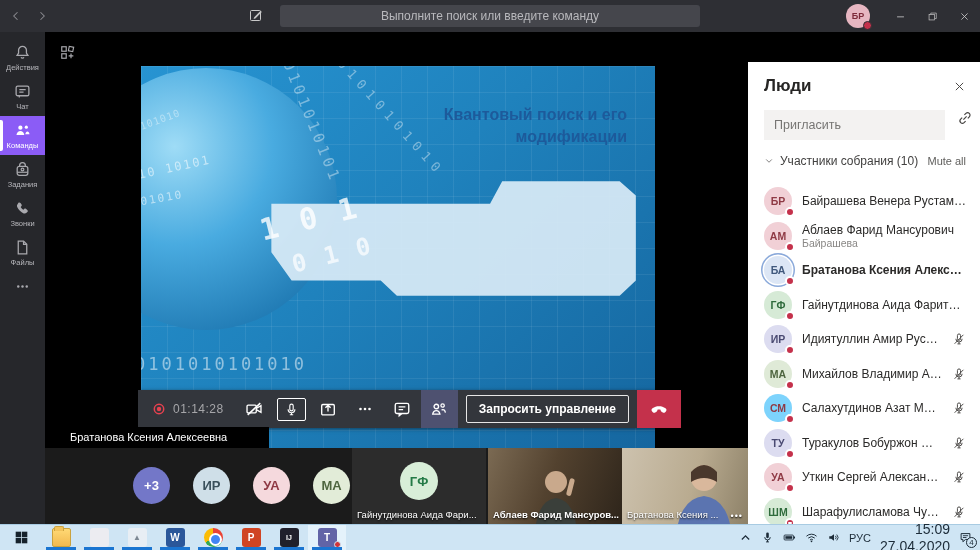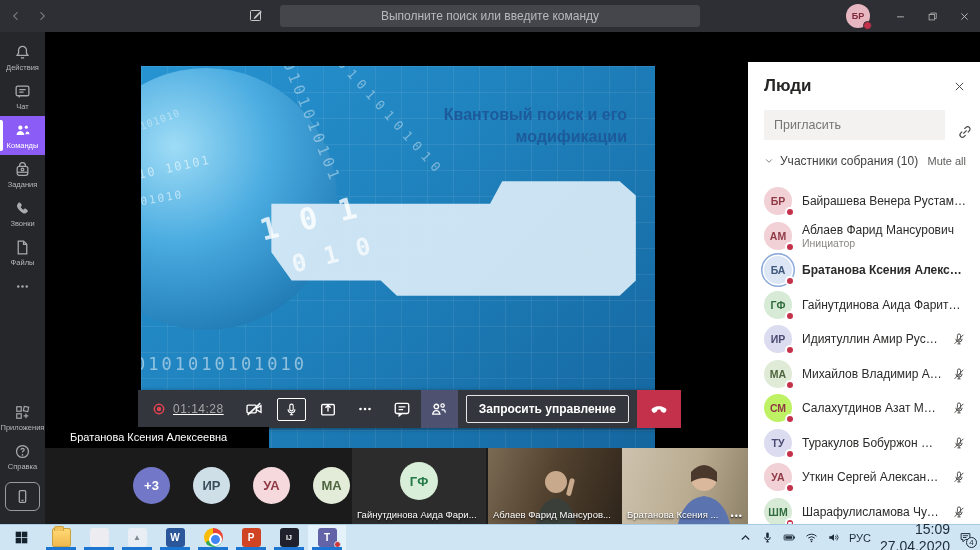--- a/index.html
+++ b/index.html
@@ -25,21 +25,21 @@
   .banner { position:absolute; left:45px; top:32px; width:935px; height:30px; background:#383963; display:flex; align-items:center; color:#fff; }
   .banner-text { position:absolute; left:50%; transform:translateX(-62%); display:flex; align-items:center; gap:7px; font-size:12px; white-space:nowrap; }
   .banner-text .icon svg { width:14px; height:14px; color:#fff; }
   .banner-bold { font-weight:bold; }
   .banner-rest { color:#d9d9e8; }
   .banner-btns { position:absolute; right:13px; display:flex; gap:10px; }
   .btn-privacy { background:#53558e; color:#fff; border:none; font-size:12px; padding:5px 13px; border-radius:2px; font-family:inherit; }
   .btn-close-banner { background:#fff; color:#33345b; border:none; font-size:12px; font-weight:bold; padding:5px 16px; border-radius:2px; font-family:inherit; }
 
   
-  .rail { position:absolute; left:0; top:32px; width:45px; height:492px; background:#26272b; display:flex; flex-direction:column; align-items:stretch; padding-top:6px; }
+  .rail { position:absolute; left:0; top:32px; width:45px; height:492px; background:#26272b; display:flex; flex-direction:row; align-items:stretch; padding-top:6px; }
   .rail-item { position:relative; width:45px; padding:6px 0 5px; display:flex; flex-direction:column; align-items:center; gap:2px; color:#a9a9ae; cursor:pointer; }
   .rail-item .r-icon svg { width:17px; height:17px; }
   .r-label { font-size:7.5px; color:#b7b7bc; }
   .rail-item.active { background:#8b5cf6; color:#fff; }
   .rail-item.active .r-label { color:#fff; }
   .rail-item.active::before { content:""; position:absolute; left:0; top:4px; bottom:4px; width:3px; background:#fff; border-radius:0 2px 2px 0; }
   .rail-spacer { flex:1; }
   .rail-item.boxed .r-icon { border:1.5px solid #9a9aa0; border-radius:6px; padding:5px 8px; }
 
   
@@ -64,21 +64,21 @@
 
   .title-plate { position:absolute; left:102px; top:113px; width:405px; height:118px;
     background:rgba(216,235,246,.93);
     clip-path:polygon(7% 21%, 61% 21%, 64% 2%, 93% 2%, 97% 14%, 97% 86%, 93% 99%, 38% 99%, 34% 86%, 12% 86%, 7% 62%); }
   .slide-title { position:absolute; right:28px; top:38px; width:240px; text-align:right;
     color:#1d5a9b; font-size:16px; font-weight:bold; line-height:1.4; }
 
   
   .controlbar { position:absolute; left:93px; top:328px; height:38px; display:flex; align-items:stretch; background:#33363c; color:#fff; box-shadow:0 1px 4px rgba(0,0,0,.5); }
   .cseg { display:flex; align-items:center; justify-content:center; }
-  .c-rec { gap:7px; padding:0 12px 0 14px;text-decoration:underline; }
+  .c-rec { gap:7px; padding:0 12px 0 14px; }
   .c-rec .icon svg { width:14px; height:14px; }
   .c-time { color:#a6a6a9; font-size:12px; letter-spacing:.5px; }
   .c-icon { width:37px; color:#fff; cursor:pointer; }
   .c-icon svg { width:18px; height:18px; }
   .c-mic-box { width:37px; cursor:pointer; }
   .c-mic-box .boxed { border:1.5px solid #fff; border-radius:2px; padding:3px 6px; display:flex; }
   .c-mic-box svg { width:15px; height:15px; }
   .c-people { background:#4e5170; }
   .c-request { margin:0 8px; cursor:pointer; }
   .c-request .btn { border:1.5px solid #e6e6e6; border-radius:2px; color:#fff; background:transparent; font-size:12px; font-weight:bold; padding:6px 12px; white-space:nowrap; font-family:inherit; }
@@ -88,32 +88,32 @@
   .presenter { position:absolute; left:0; bottom:0; background:#000; color:#fff; font-size:11px; padding:4px 42px 5px 25px; white-space:nowrap; }
 
   
   .filmstrip { position:absolute; left:0; top:386px; width:703px; height:76px; background:#1b1b1b; }
   .fs-avatars { position:absolute; left:88px; top:19px; display:flex; gap:23px; }
   .fs-circle { width:37px; height:37px; border-radius:50%; display:flex; align-items:center; justify-content:center; font-size:13px; font-weight:bold; cursor:pointer; }
   .fs-tile { position:absolute; top:0; height:76px; overflow:hidden; cursor:pointer; }
   .fs-tile .label { position:absolute; left:5px; bottom:4px; color:#fff; font-size:9.5px; text-shadow:0 1px 2px rgba(0,0,0,.9); white-space:nowrap; }
   .tile-gf { left:307px; width:134px; background:#2c2c2c; }
   .tile-gf .fs-circle { position:absolute; left:50%; top:14px; transform:translateX(-50%); width:38px; height:38px; }
-  .tile-ablaev { left:443px; width:136px; background:linear-gradient(110deg,#7b6a53 0%, #53422f 45%, #2d241a 100%); }
+  .tile-ablaev { left:443px; width:136px; background:linear-gradient(110deg,#7b6a53 0%, #53422f 45%, #2d241a 100%);font-weight:bold; }
   .tile-brat { left:577px; width:126px; background:linear-gradient(105deg,#cdc2ae 0%, #b9ab90 55%, #8d8168 100%); }
   .tile-brat .more { position:absolute; right:5px; bottom:3px; color:#fff; font-size:9px; letter-spacing:1px; text-shadow:0 1px 2px #000; }
   .sil { position:absolute; }
 
   
   .people { position:absolute; left:748px; top:62px; width:232px; height:462px; background:#fff; padding:14px 14px 0 16px; overflow:hidden; }
   .pp-header { display:flex; align-items:center; justify-content:space-between; margin-bottom:14px; }
   .pp-title { font-size:17px; font-weight:bold; color:#272625; }
   .pp-close { color:#484644; cursor:pointer; }
   .pp-close svg { width:13px; height:13px; }
-  .pp-invite-row { display:flex; align-items:flex-end; gap:12px; margin-bottom:14px; }
+  .pp-invite-row { display:flex; align-items:flex-start; gap:12px; margin-bottom:14px; }
   .pp-invite { flex:1; height:30px; background:#f3f2f1; border:none; outline:none; font-size:12.5px; padding:0 10px; color:#3b3a39; font-family:inherit; }
   .pp-invite::placeholder { color:#767573; }
   .pp-link { color:#484644; cursor:pointer; }
   .pp-link svg { width:16px; height:16px; }
   .pp-section { display:flex; align-items:center; gap:6px; margin-bottom:16px; }
   .pp-chevron { color:#7a7977; }
   .pp-chevron svg { width:10px; height:10px; }
   .pp-section-label { flex:1; font-size:12px; color:#424140; }
   .pp-muteall { font-size:11px; color:#5f5e5c; cursor:pointer; }
   .p-row { display:flex; align-items:center; gap:10px; height:34.5px; cursor:pointer; }
@@ -491,21 +491,21 @@
   </div>
         <div class="p-row">
     <div class="p-avwrap">
       <div class="p-avatar" style="background: rgb(241, 208, 214); color: rgb(143, 58, 69);">
               <span>АМ</span>
             </div>
       <span class="p-dot busy"></span>
     </div>
     <div class="p-text">
       <div class="p-name">Аблаев Фарид Мансурович</div>
-      <div class="p-sub">Инициатор</div>
+      <div class="p-sub">Байрашева</div>
     </div>
 
   </div>
         <div class="p-row">
     <div class="p-avwrap">
       <div class="p-avatar sel" style="background: rgb(220, 230, 245); color: rgb(65, 89, 125);">
               <span>БА</span>
             </div>
       <span class="p-dot busy"></span>
     </div>
@@ -561,21 +561,21 @@
     <span class="p-mic icon">
             <svg viewBox="0 0 16 16">
               <rect x="6.2" y="2.2" width="3.6" height="7.2" rx="1.8" fill="none" stroke="currentColor" stroke-width="1.1"></rect>
               <path d="M4.4 7.8a3.6 3.6 0 0 0 7.2 0M8 11.4v2.2M6.2 13.6h3.6" fill="none" stroke="currentColor" stroke-width="1.1"></path>
               <path d="M3 13.4 13 3.2" stroke="currentColor" stroke-width="1.1"></path>
             </svg>
           </span>
   </div>
         <div class="p-row">
     <div class="p-avwrap">
-      <div class="p-avatar" style="background: #bef264; color: rgb(143, 58, 69);">
+      <div class="p-avatar" style="background: #7dd3fc; color: rgb(143, 58, 69);">
               <span>СМ</span>
             </div>
       <span class="p-dot busy"></span>
     </div>
     <div class="p-text">
       <div class="p-name">Салахутдинов Азат Марато...</div>
 
     </div>
     <span class="p-mic icon">
             <svg viewBox="0 0 16 16">

